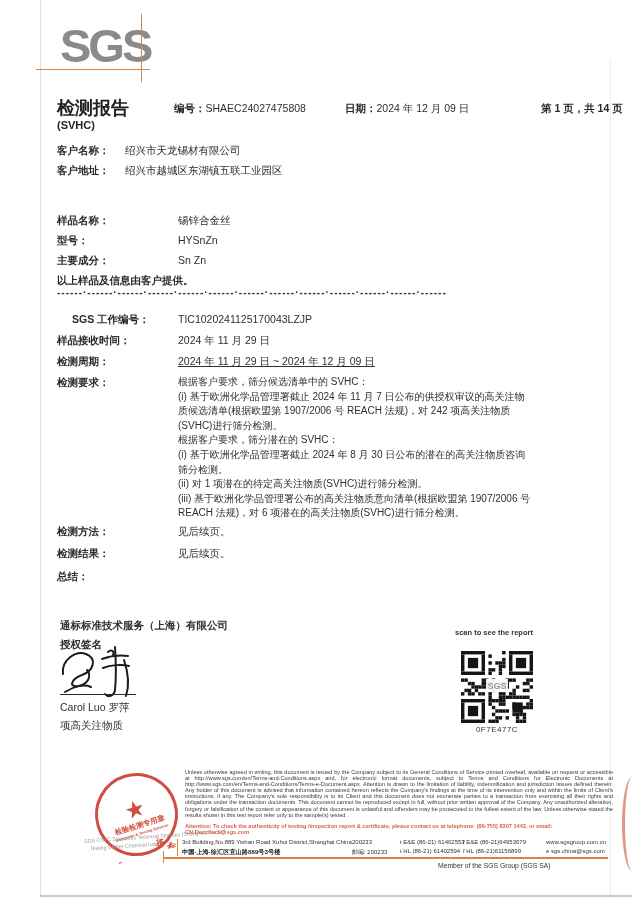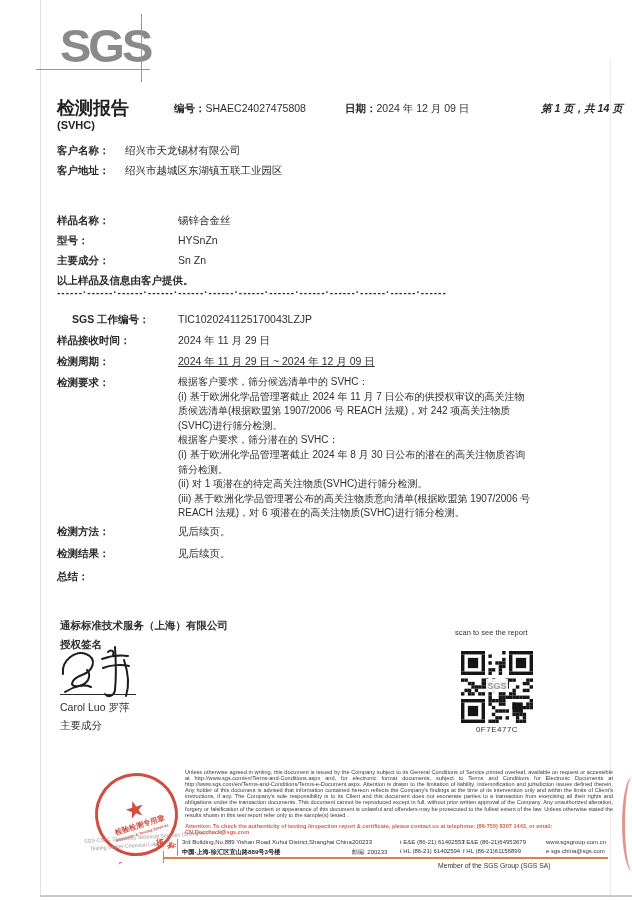--- a/index.html
+++ b/index.html
@@ -55,21 +55,21 @@
   <div class="abs edge-b" style="left:40px;top:895px;width:592px;"></div>
 
   <div class="abs logo-text" style="left:60px;top:22px;">SGS</div>
   <div class="abs accent-h" style="left:36px;top:69px;width:114px;"></div>
   <div class="abs accent-v" style="left:141px;top:14px;height:68px;"></div>
 
   <div class="abs doc-title" style="left:57px;top:96px;">检测报告</div>
   <div class="abs doc-subtitle" style="left:57px;top:119px;">(SVHC)</div>
   <div class="abs hdr" style="left:130px;top:102px;"><b>编号：</b><span class="val">SHAEC24027475808</span></div>
   <div class="abs hdr" style="left:301px;top:102px;"><b>日期：</b><span class="val">2024 年 12 月 09 日</span></div>
-  <div class="abs hdr" style="left:497px;top:102px;font-weight:bold;font-style:italic;">第 1 页，共 14 页</div>
+  <div class="abs hdr" style="left:497px;top:102px;font-weight:bold;">第 1 页，共 14 页</div>
 
   <div class="abs lbl" style="left:57px;top:144px;">客户名称：</div>
   <div class="abs val" style="left:125px;top:144px;">绍兴市天龙锡材有限公司</div>
   <div class="abs lbl" style="left:57px;top:164px;">客户地址：</div>
   <div class="abs val" style="left:125px;top:164px;">绍兴市越城区东湖镇五联工业园区</div>
 
   <div class="abs lbl" style="left:57px;top:214px;">样品名称：</div>
   <div class="abs val" style="left:178px;top:214px;">锡锌合金丝</div>
   <div class="abs lbl" style="left:57px;top:234px;">型号：</div>
   <div class="abs val" style="left:178px;top:234px;">HYSnZn</div>
@@ -114,23 +114,23 @@
       <path d="M9,48 C18,42 28,40 35,43"></path>
       <path d="M52,8 C55,5 59,7 57,11"></path>
       <path d="M46,15 C54,12 64,11 72,12"></path>
       <path d="M59,3 C60,18 60,36 59,46 C58,52 52,54 49,50"></path>
       <path d="M47,24 C54,21 66,20 73,22"></path>
       <path d="M68,16 C72,28 74,40 70,52"></path>
     </g>
   </svg>
   <div class="abs sig-underline" style="left:60px;top:694px;width:76px;"></div>
   <div class="abs sig-name" style="left:60px;top:701px;">Carol Luo 罗萍</div>
-  <div class="abs sig-role" style="left:60px;top:719px;">主要成分</div>
-
-  <div class="abs qr-caption" style="left:455px;top:628px;">scan to see the report</div>
+  <div class="abs sig-role" style="left:60px;top:719px;">项高关注物质</div>
+
+  <div class="abs qr-caption" style="left:455px;top:628px;font-weight:bold;">scan to see the report</div>
   <svg id="qr-svg" class="abs" style="left:461px;top:651px;" width="72" height="72" viewBox="0 0 72 72">
     <rect x="0" y="0" width="72" height="72" fill="#ffffff"></rect>
     <g id="qr-cells" fill="#151515">
         <rect x="0" y="0" width="24" height="3.4285714285714284"></rect>
         <rect x="0" y="20.57142857142857" width="24" height="3.4285714285714284"></rect>
         <rect x="0" y="3.4285714285714284" width="3.4285714285714284" height="17.142857142857142"></rect>
         <rect x="20.57142857142857" y="3.4285714285714284" width="3.4285714285714284" height="17.142857142857142"></rect>
         <rect x="6.857142857142857" y="6.857142857142857" width="10.285714285714285" height="10.285714285714285"></rect>
         <rect x="48" y="0" width="24" height="3.4285714285714284"></rect>
         <rect x="48" y="20.57142857142857" width="24" height="3.4285714285714284"></rect>

